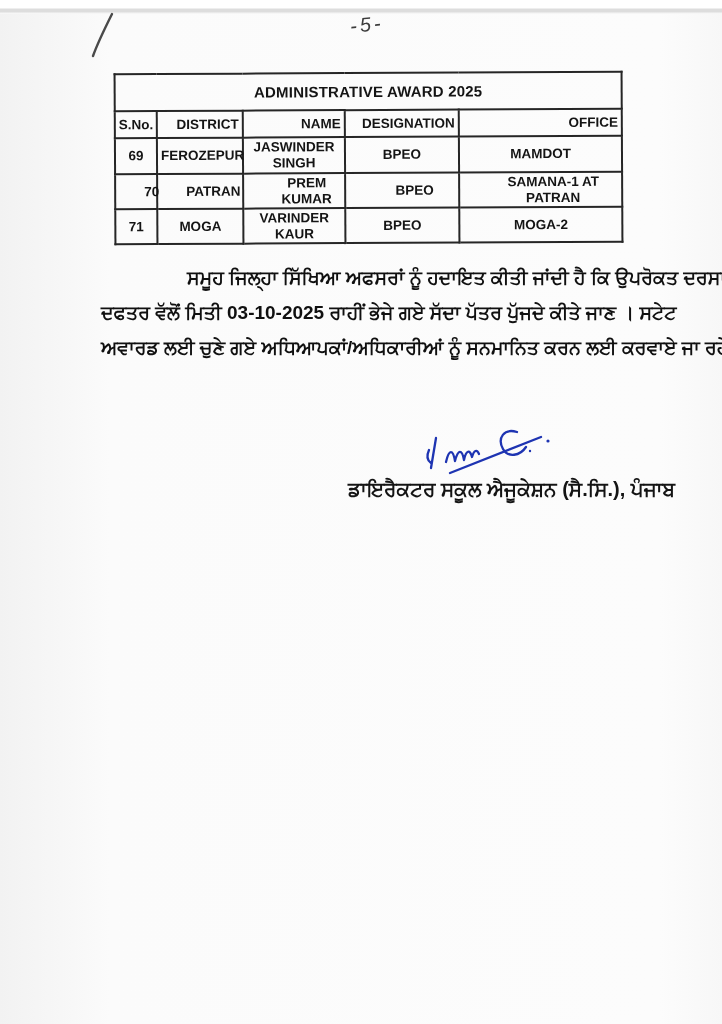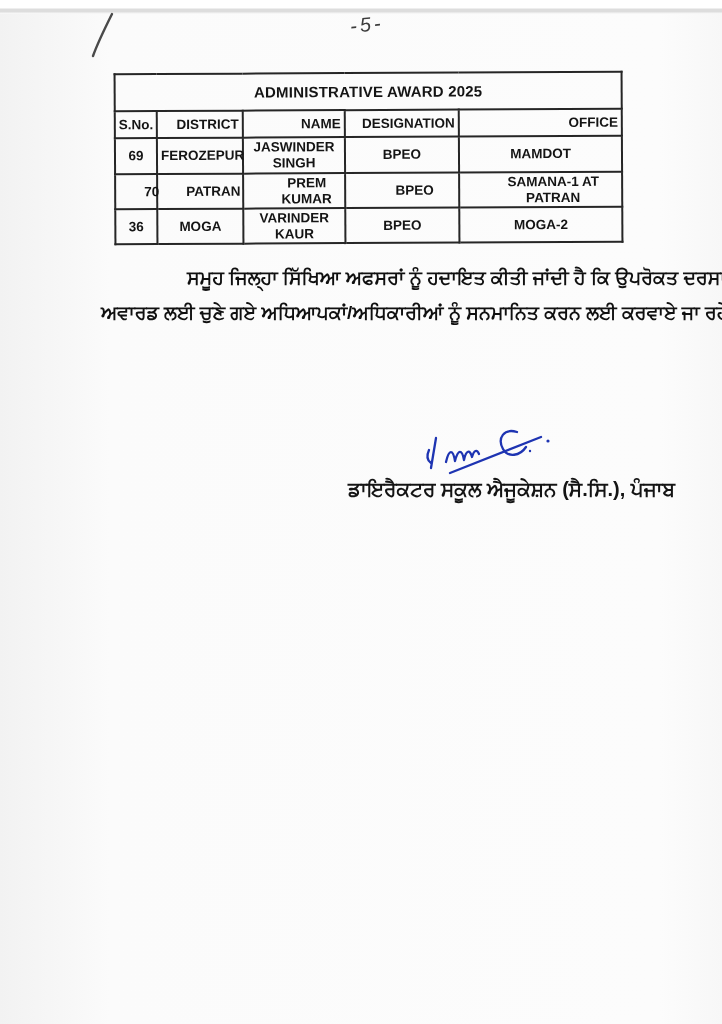--- a/index.html
+++ b/index.html
@@ -106,32 +106,33 @@
         <td>MAMDOT</td>
       </tr>
       <tr class="r2">
         <td>70</td>
         <td>PATRAN</td>
         <td>PREM KUMAR</td>
         <td>BPEO</td>
         <td>SAMANA-1 AT PATRAN</td>
       </tr>
       <tr class="r3">
-        <td>36</td>
+        <td>71</td>
         <td>MOGA</td>
         <td>VARINDER KAUR</td>
         <td>BPEO</td>
         <td>MOGA-2</td>
       </tr>
     </tbody>
   </table>
 
 
   <div class="para">
     <div class="line first">ਸਮੂਹ ਜਿਲ੍ਹਾ ਸਿੱਖਿਆ ਅਫਸਰਾਂ ਨੂੰ ਹਦਾਇਤ ਕੀਤੀ ਜਾਂਦੀ ਹੈ ਕਿ ਉਪਰੋਕਤ ਦਰਸਾਈ</div>
+    <div class="line">ਦਫਤਰ ਵੱਲੋਂ ਮਿਤੀ 03-10-2025 ਰਾਹੀਂ ਭੇਜੇ ਗਏ ਸੱਦਾ ਪੱਤਰ ਪੁੱਜਦੇ ਕੀਤੇ ਜਾਣ । ਸਟੇਟ</div>
     <div class="line">ਅਵਾਰਡ ਲਈ ਚੁਣੇ ਗਏ ਅਧਿਆਪਕਾਂ/ਅਧਿਕਾਰੀਆਂ ਨੂੰ ਸਨਮਾਨਿਤ ਕਰਨ ਲਈ ਕਰਵਾਏ ਜਾ ਰਹੇ</div>
   </div>
 
   <svg class="signature" viewBox="0 0 136 62" xmlns="http://www.w3.org/2000/svg">
     <g stroke="#1e34b2" stroke-width="2.3" fill="none" stroke-linecap="round" stroke-linejoin="round">
       <path d="M16,18 l-5,30 M9,30 q-4,9 2,13"></path>
       <path d="M26,42 c3,-13 7,-13 9,-1 c3,-12 7,-12 9,-1 c2,-10 6,-11 8,-3 c2,-7 5,-8 7,-3"></path>
       <path d="M97,12 c-13,-4 -20,6 -14,17 c5,9 17,7 23,-2"></path>
       <path d="M30,53 L121,17"></path>
       <circle cx="128" cy="21" r="1.6" fill="#1e34b2" stroke="none"></circle>

